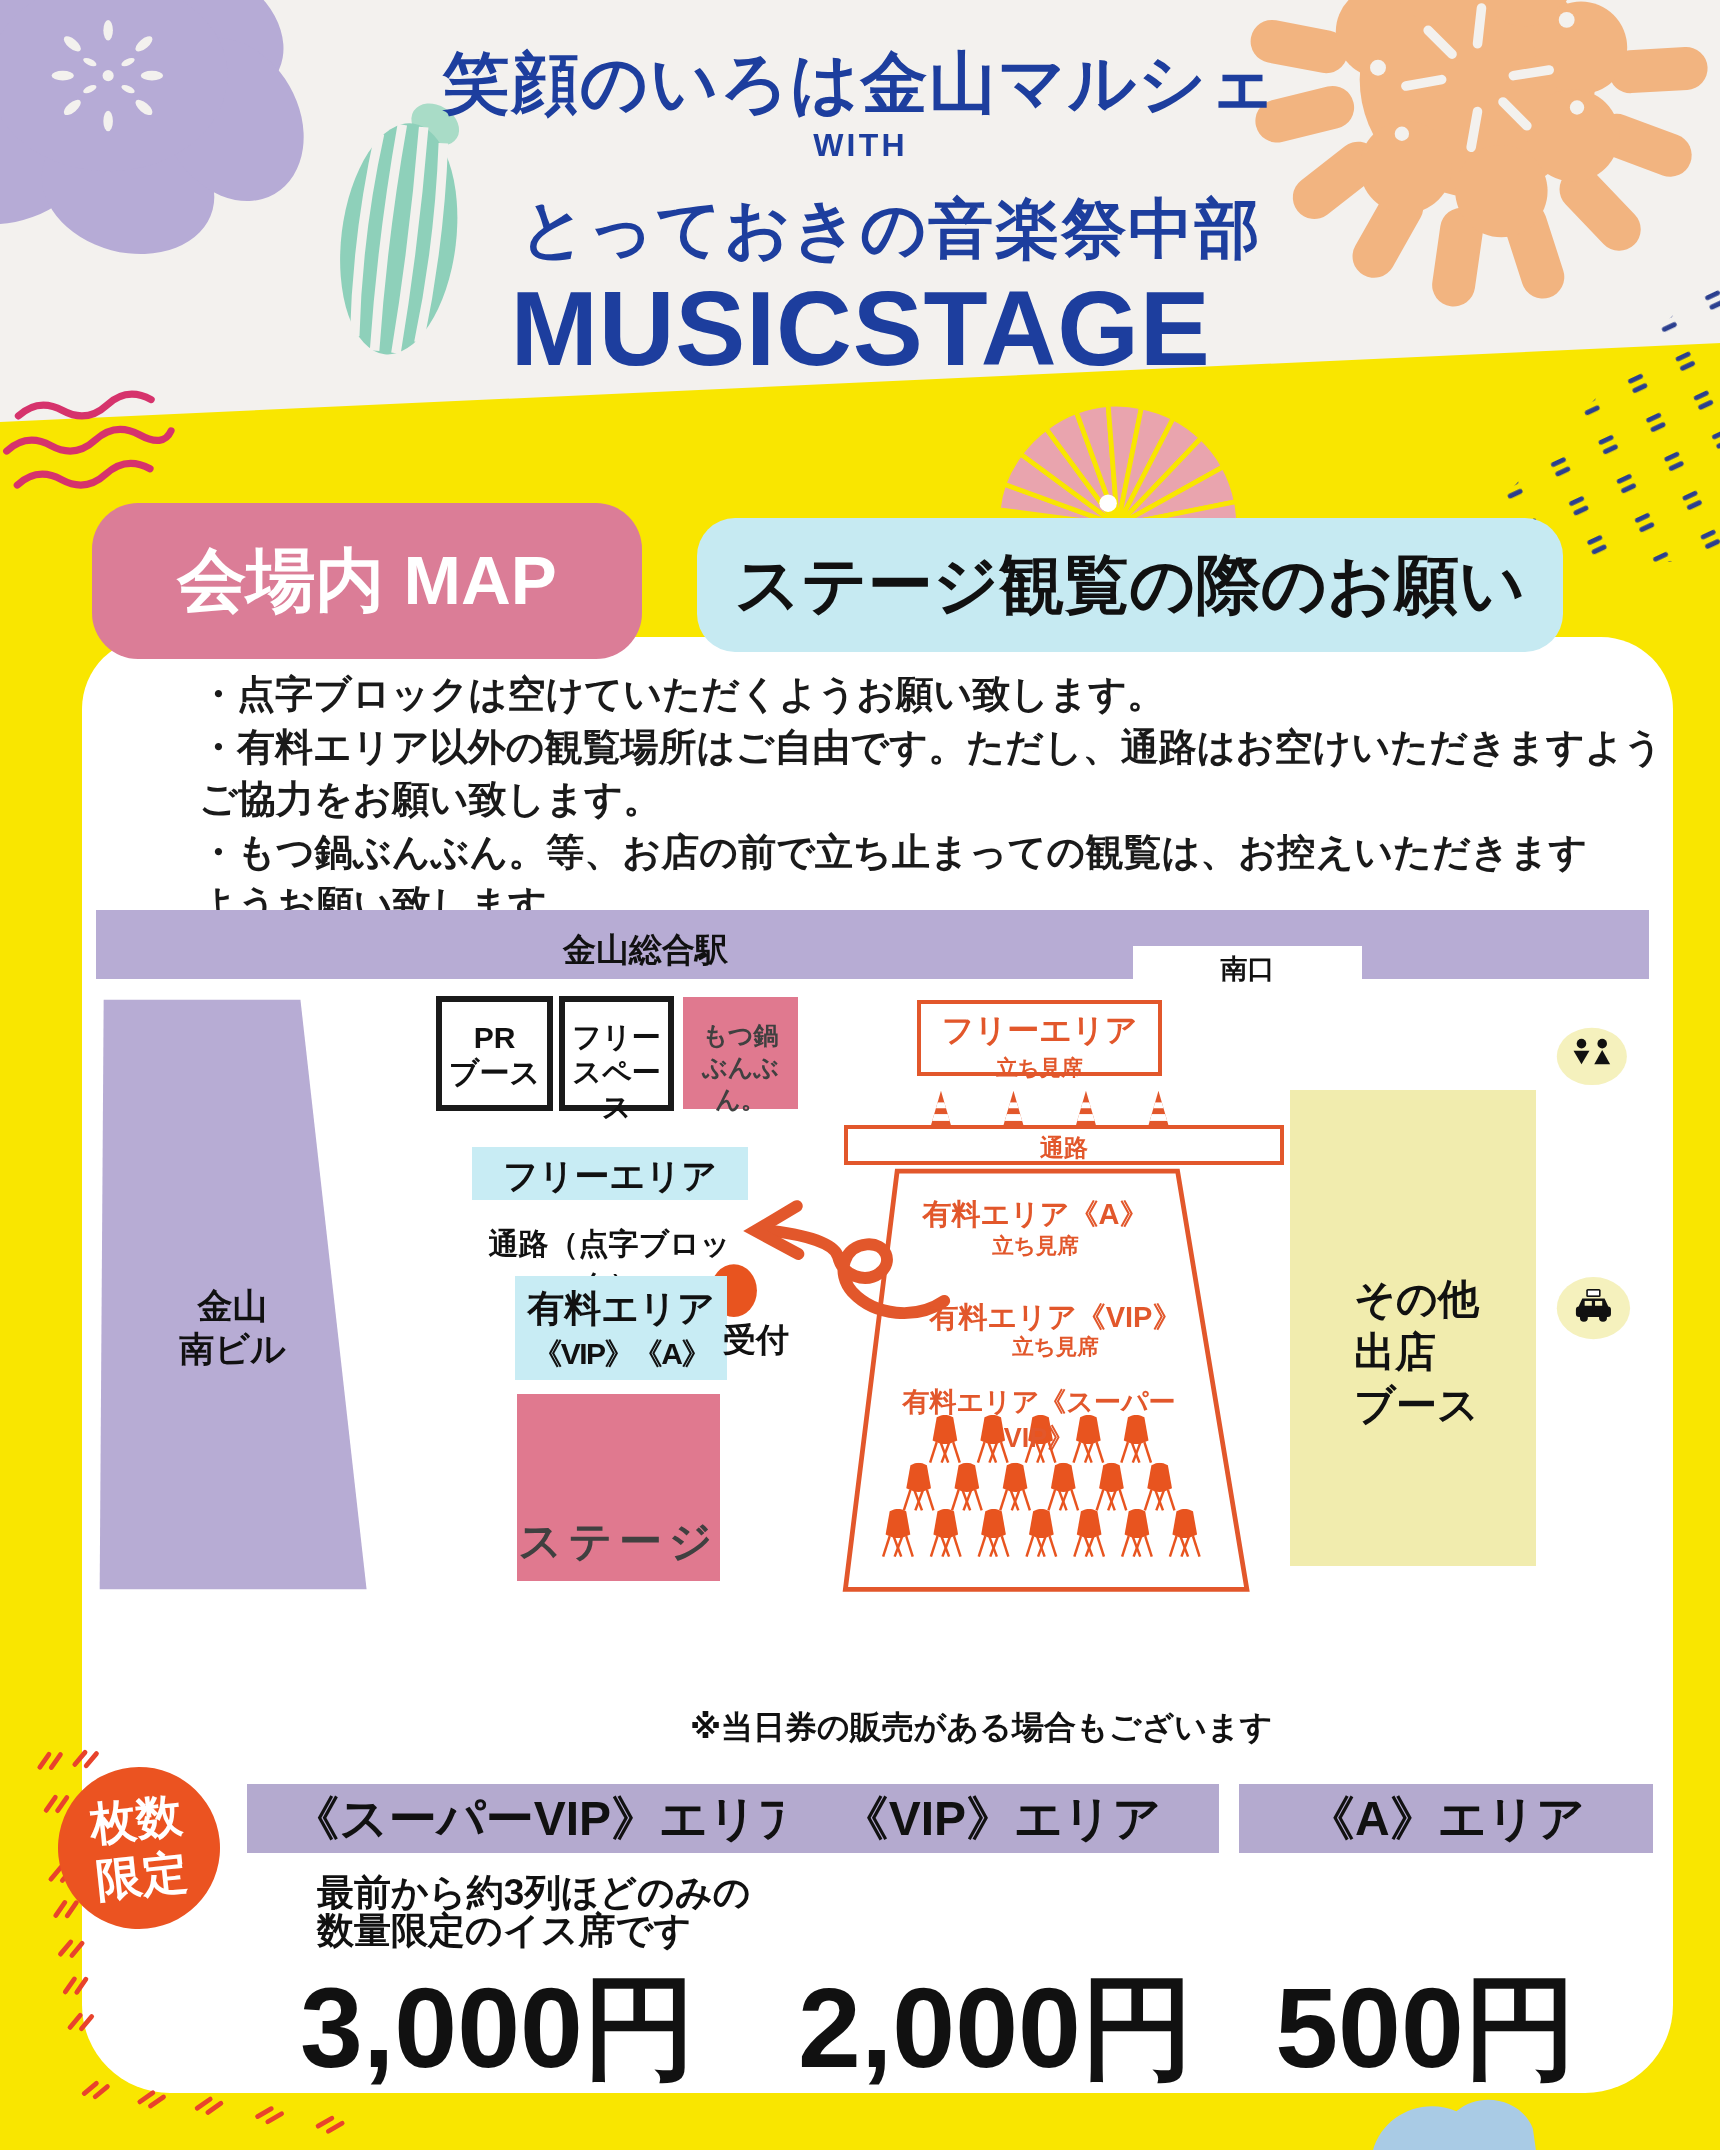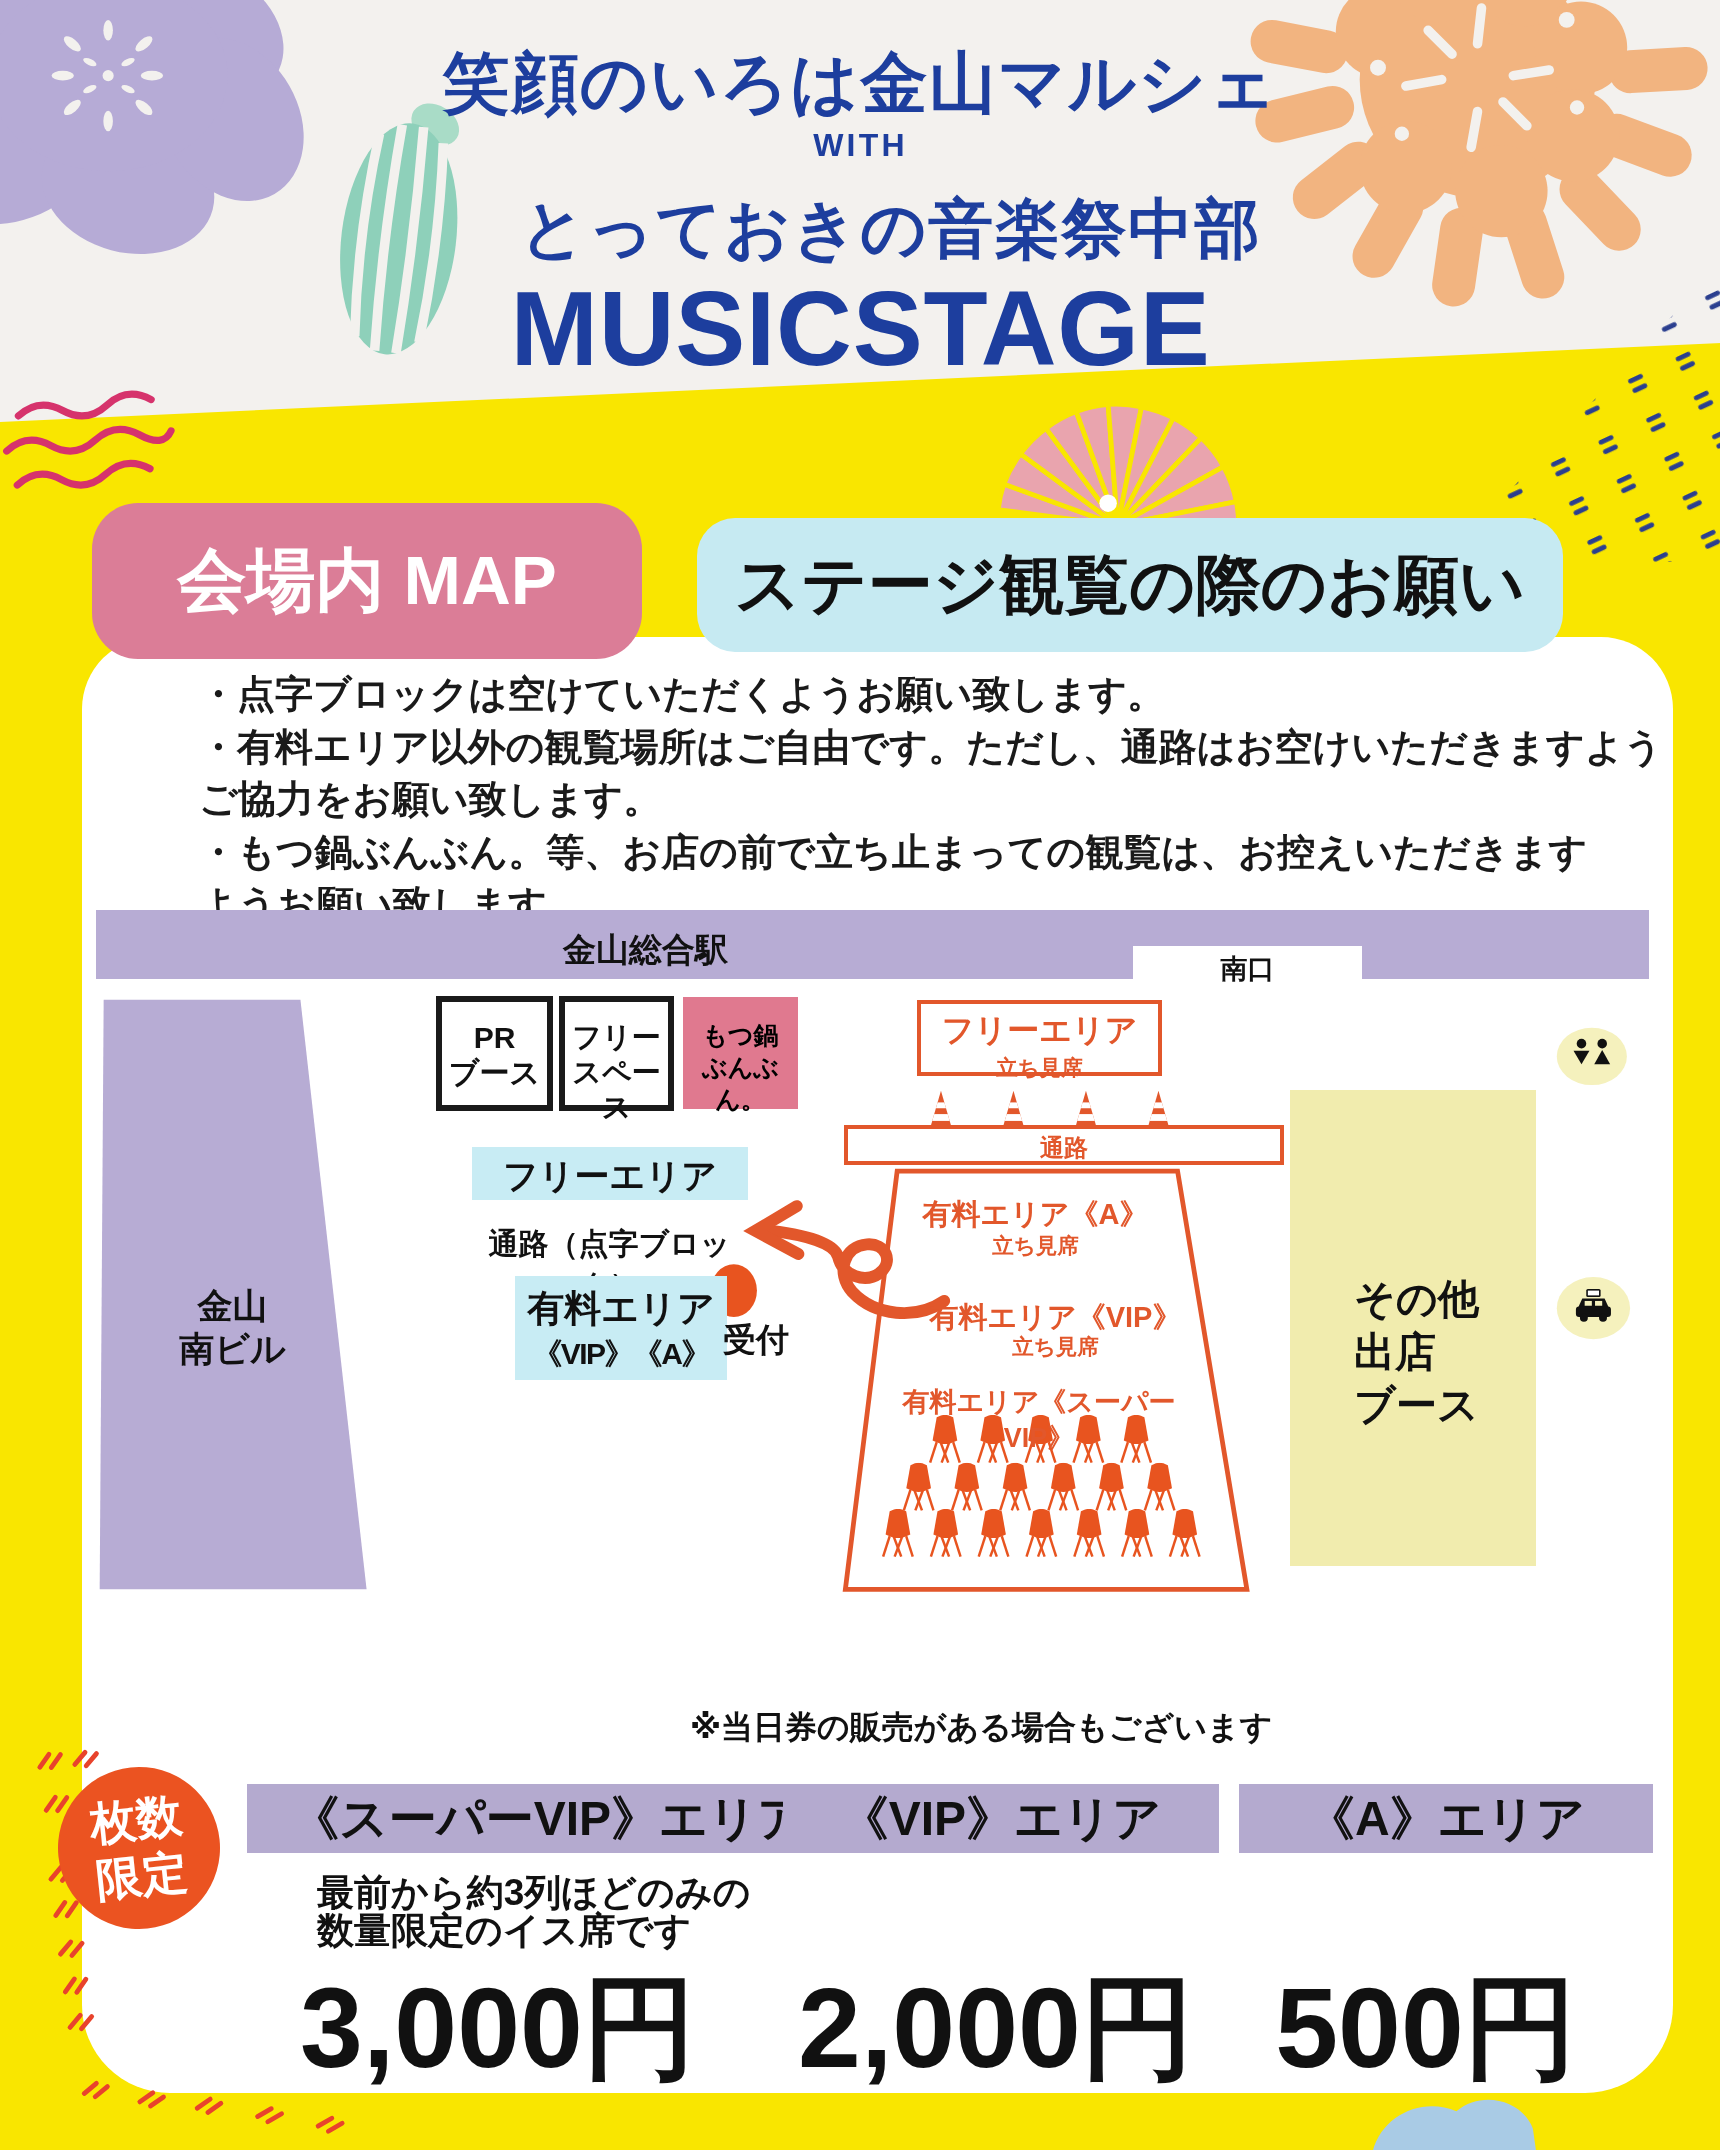--- a/index.html
+++ b/index.html
@@ -22,21 +22,21 @@
   
   .notice-line{left:199px;width:1482px;color:#1a1a1a;font-size:38px;font-weight:600;}
   
   .lav{background:#b7acd4;}
   .cyan{background:#c8ecf4;}
   .pinkbox{background:#e0798f;}
   .blackbox{background:#fff;border:6.4px solid #1a1a1a;box-sizing:border-box;}
   .orangebox{background:#fff;border:4.8px solid #e2572b;box-sizing:border-box;}
   .jp-b{font-weight:bold;color:#111;}
   .or-t{color:#e2572b;font-weight:bold;}
-  .wh-t{color:#000000;font-weight:bold;}
+  .wh-t{color:#404040;font-weight:bold;}
   
   #paid-badge{left:40px;top:1623px;width:607px;height:117px;background:#3cb54c;border-radius:59px;
               color:#fff;font-size:75px;font-weight:bold;line-height:117px;text-align:center;}
   #limited-circle{left:58px;top:1767px;width:162px;height:162px;border-radius:50%;background:#eb5321;
                   display:flex;flex-direction:column;justify-content:center;align-items:center;transform:rotate(-6deg);}
   #limited-circle span{color:#fff;font-size:46px;font-weight:bold;line-height:57px;}
   .area-bar{top:1784px;height:69px;background:#b4aacf;color:#111;font-weight:bold;font-size:48px;
             display:flex;align-items:center;justify-content:center;}
   .price{top:1953px;color:#111;font-weight:bold;font-size:113px;transform:translateX(-50%);white-space:nowrap;}
   svg{display:block;}
@@ -347,20 +347,23 @@
   </div>
 
   <div class="abs jp-b ctr" style="left:470px;top:1224px;width:279px;font-size:30px;">通路（点字ブロック）</div>
 
   <div class="abs cyan ctr" style="left:515px;top:1276px;width:212px;height:104px;">
     <div class="jp-b" style="font-size:37px;margin-top:8px;">有料エリア</div>
     <div class="jp-b" style="font-size:30px;letter-spacing:-1.6px;">《VIP》《A》</div>
   </div>
   <div class="abs jp-b" style="left:723px;top:1318px;font-size:33px;">受付</div>
 
+  <div class="abs pinkbox ctr" style="left:517px;top:1394px;width:203px;height:187px;">
+    <div class="wh-t" style="font-size:43px;letter-spacing:6.4px;margin-top:119px;">ステージ</div>
+  </div>
 
   <div class="abs or-t ctr" style="left:876px;top:1195px;width:319px;font-size:29px;">有料エリア《A》</div>
   <div class="abs or-t ctr" style="left:876px;top:1231px;width:319px;font-size:21.5px;font-weight:600;">立ち見席</div>
   <div class="abs or-t ctr" style="left:896px;top:1298px;width:319px;font-size:29px;">有料エリア《VIP》</div>
   <div class="abs or-t ctr" style="left:896px;top:1332px;width:319px;font-size:21.5px;font-weight:600;">立ち見席</div>
   <div class="abs or-t ctr" style="left:864px;top:1384px;width:350px;font-size:27px;">有料エリア《スーパー VIP》</div>
 
   <div class="abs" style="left:1290px;top:1090px;width:246px;height:476px;background:#f1ecae;">
     <div class="jp-b" style="font-size:41px;line-height:53px;margin:183px 0 0 64px;">
       <div>その他</div>

